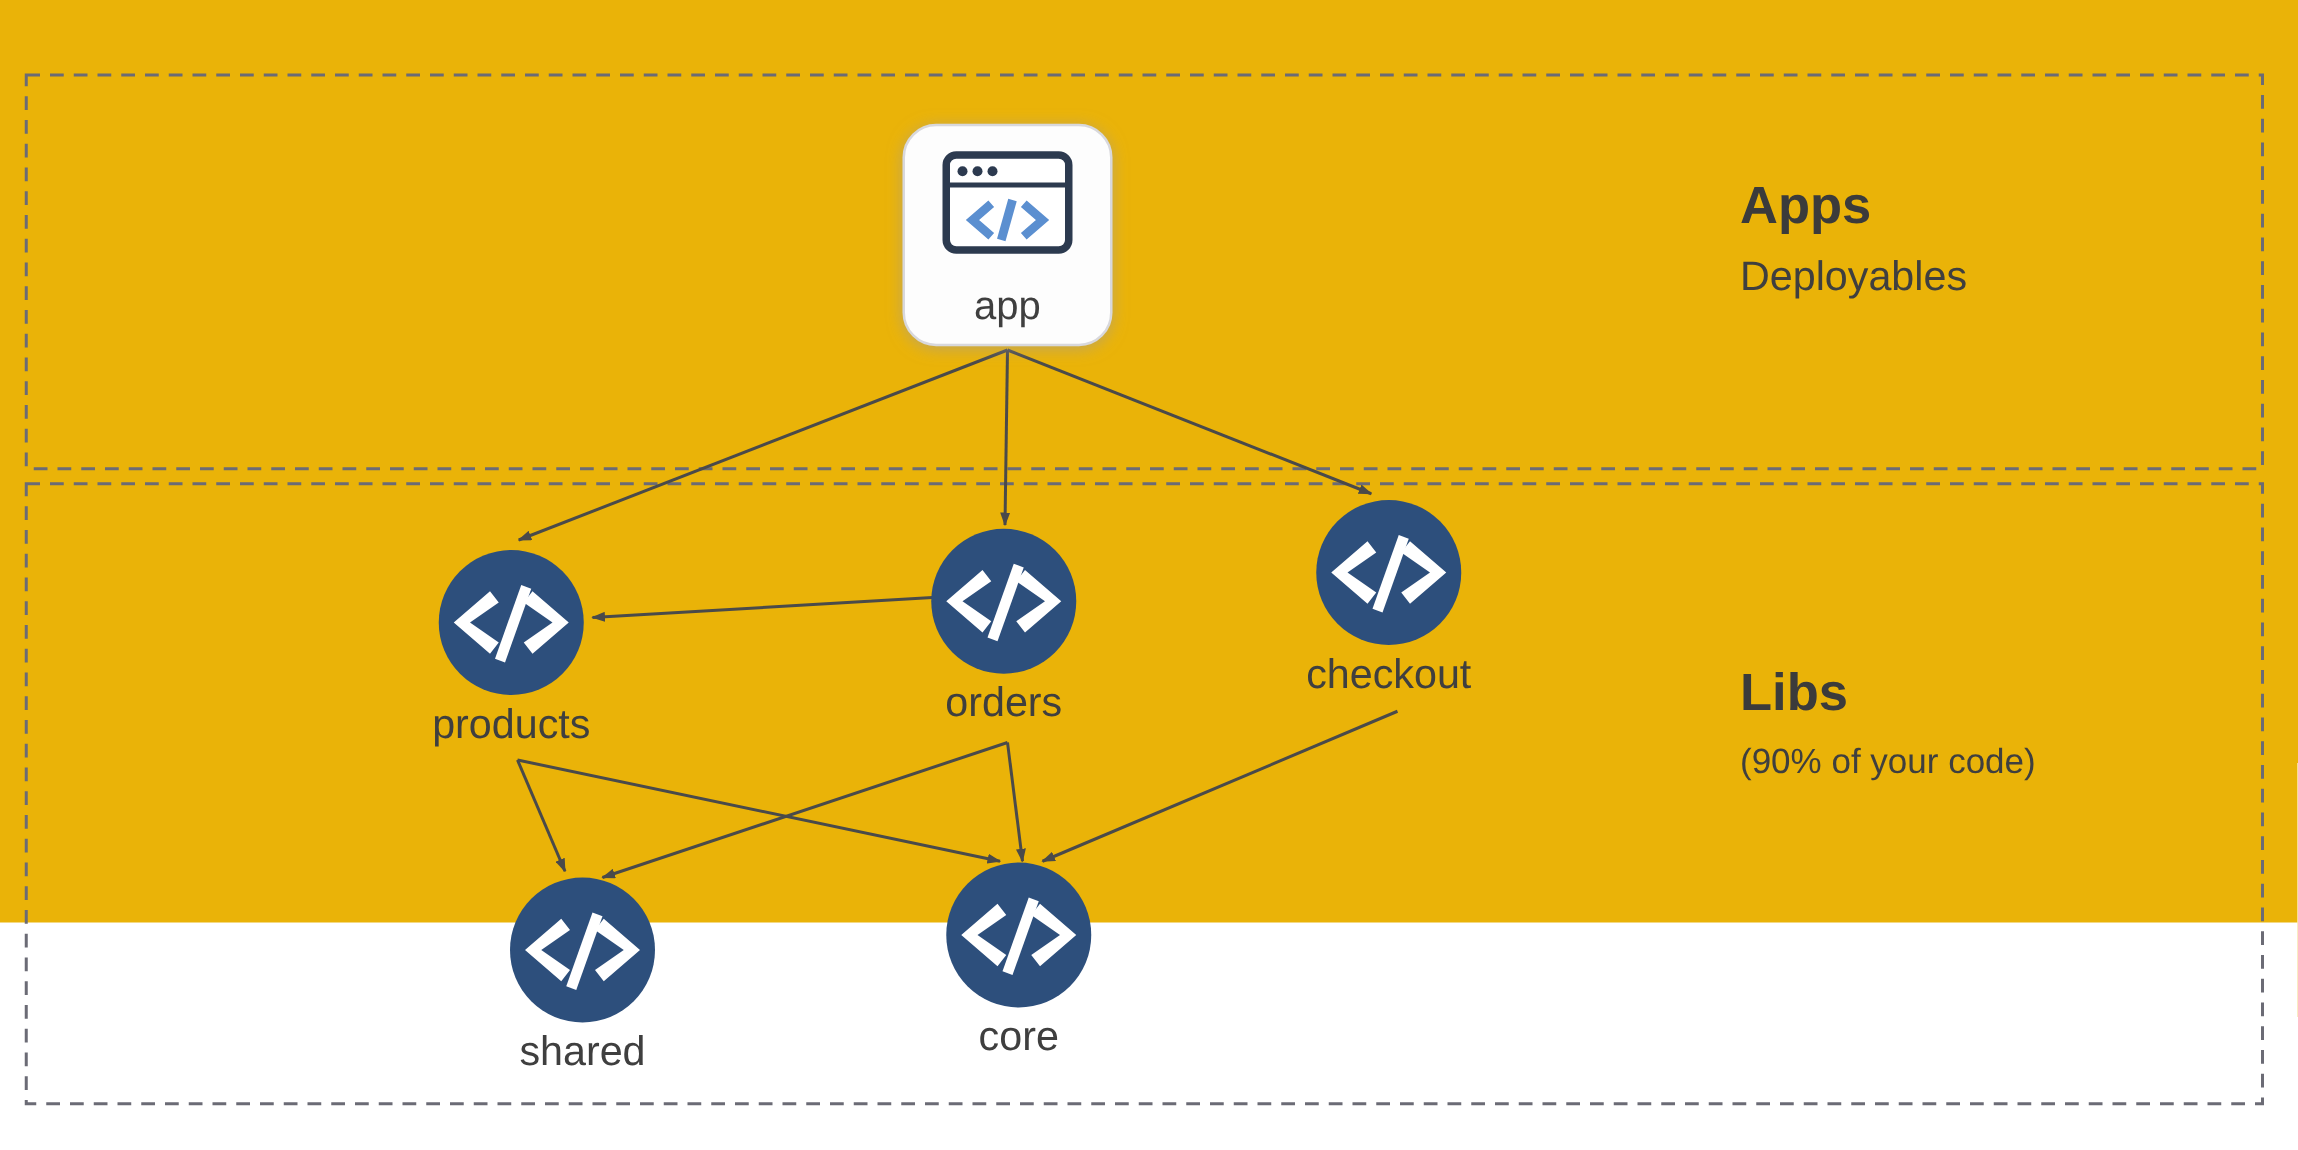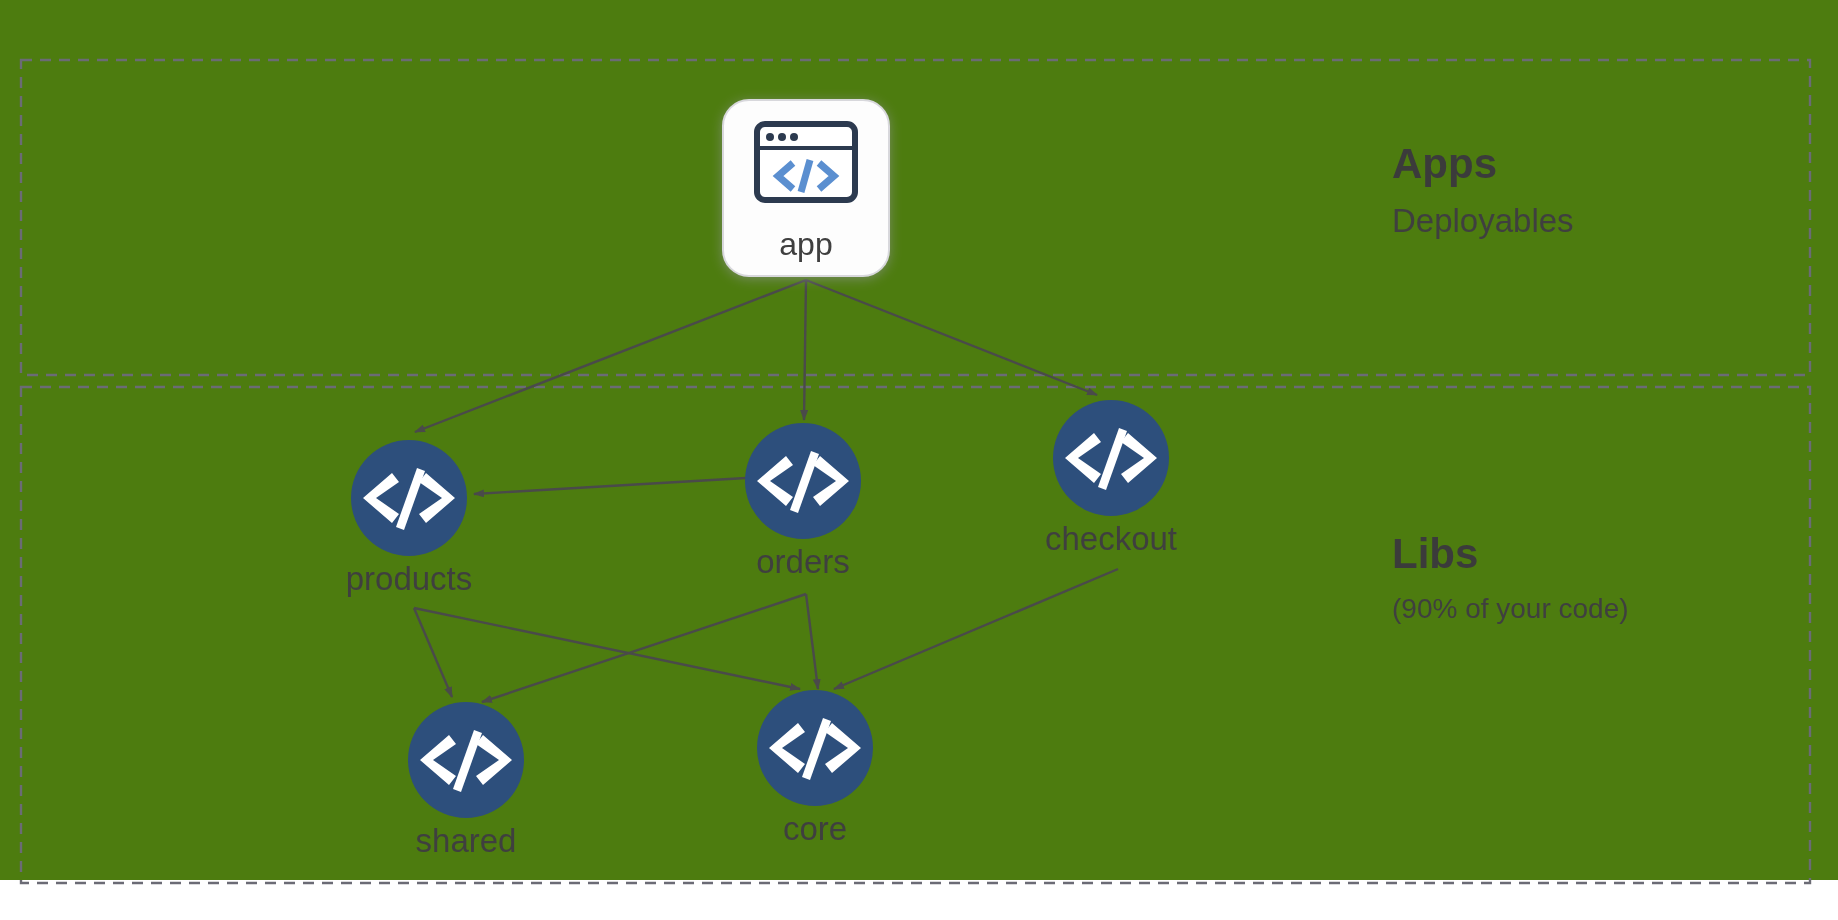--- a/index.html
+++ b/index.html
@@ -9,22 +9,22 @@
   }
   body {
     width: 1838px;
     height: 920px;
     font-family: "Liberation Sans", sans-serif;
     overflow: hidden;
   }
   #diagram-root {
     position: relative;
     width: 1838px;
-    height: 880px;
-    background: #4d7c0f;
+    height: 738px;
+    background: #eab308;
   }
   svg.canvas {
     position: absolute;
     top: 0;
     left: 0;
     width: 1838px;
     height: 920px;
     display: block;
   }
   .zone-title {

